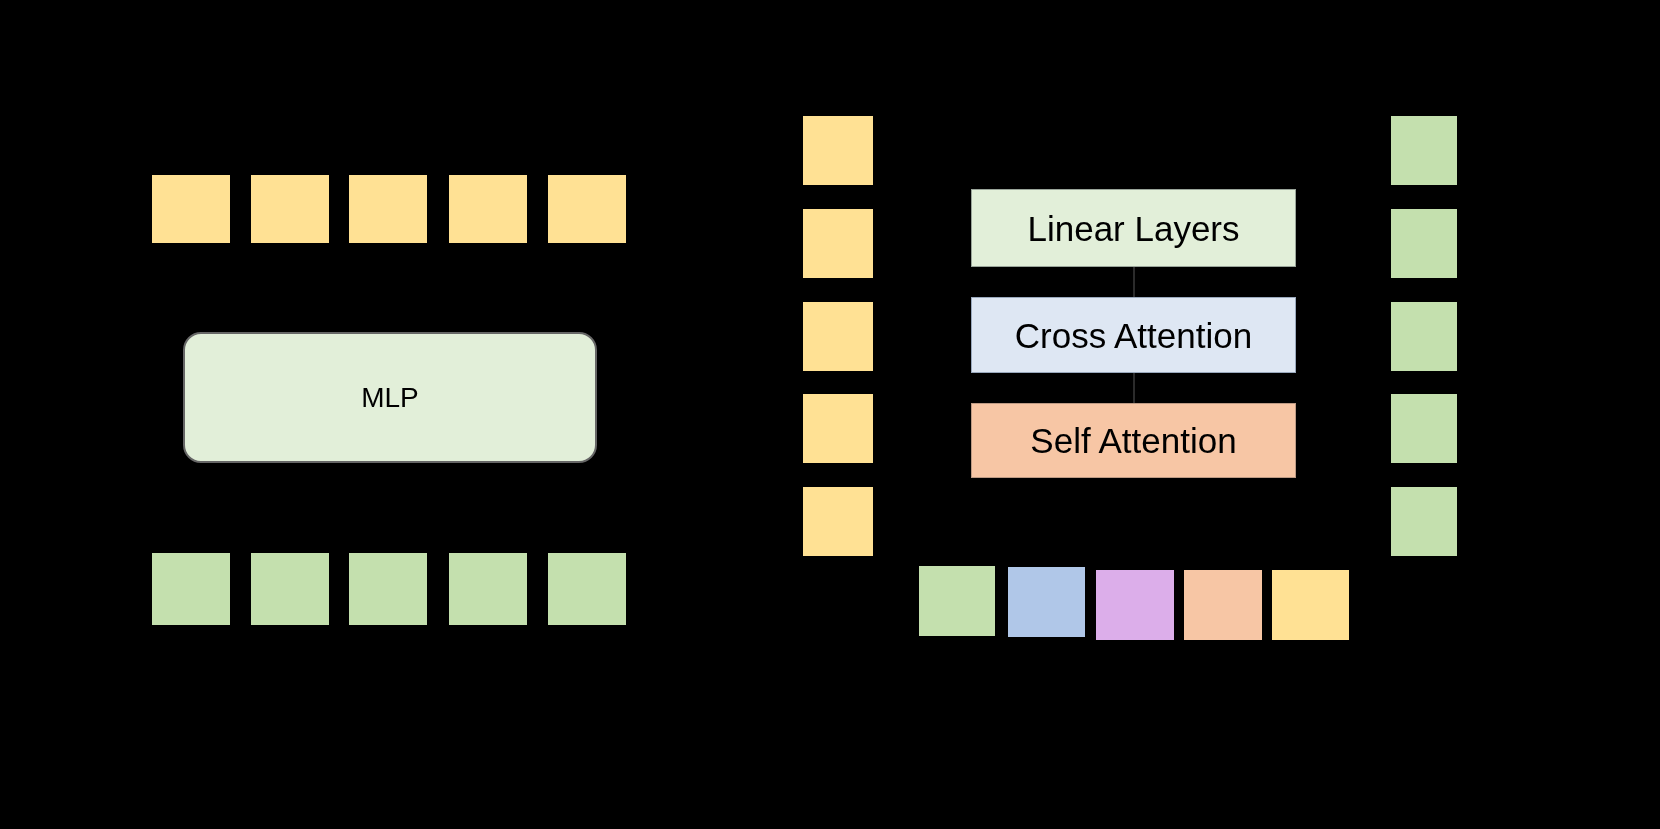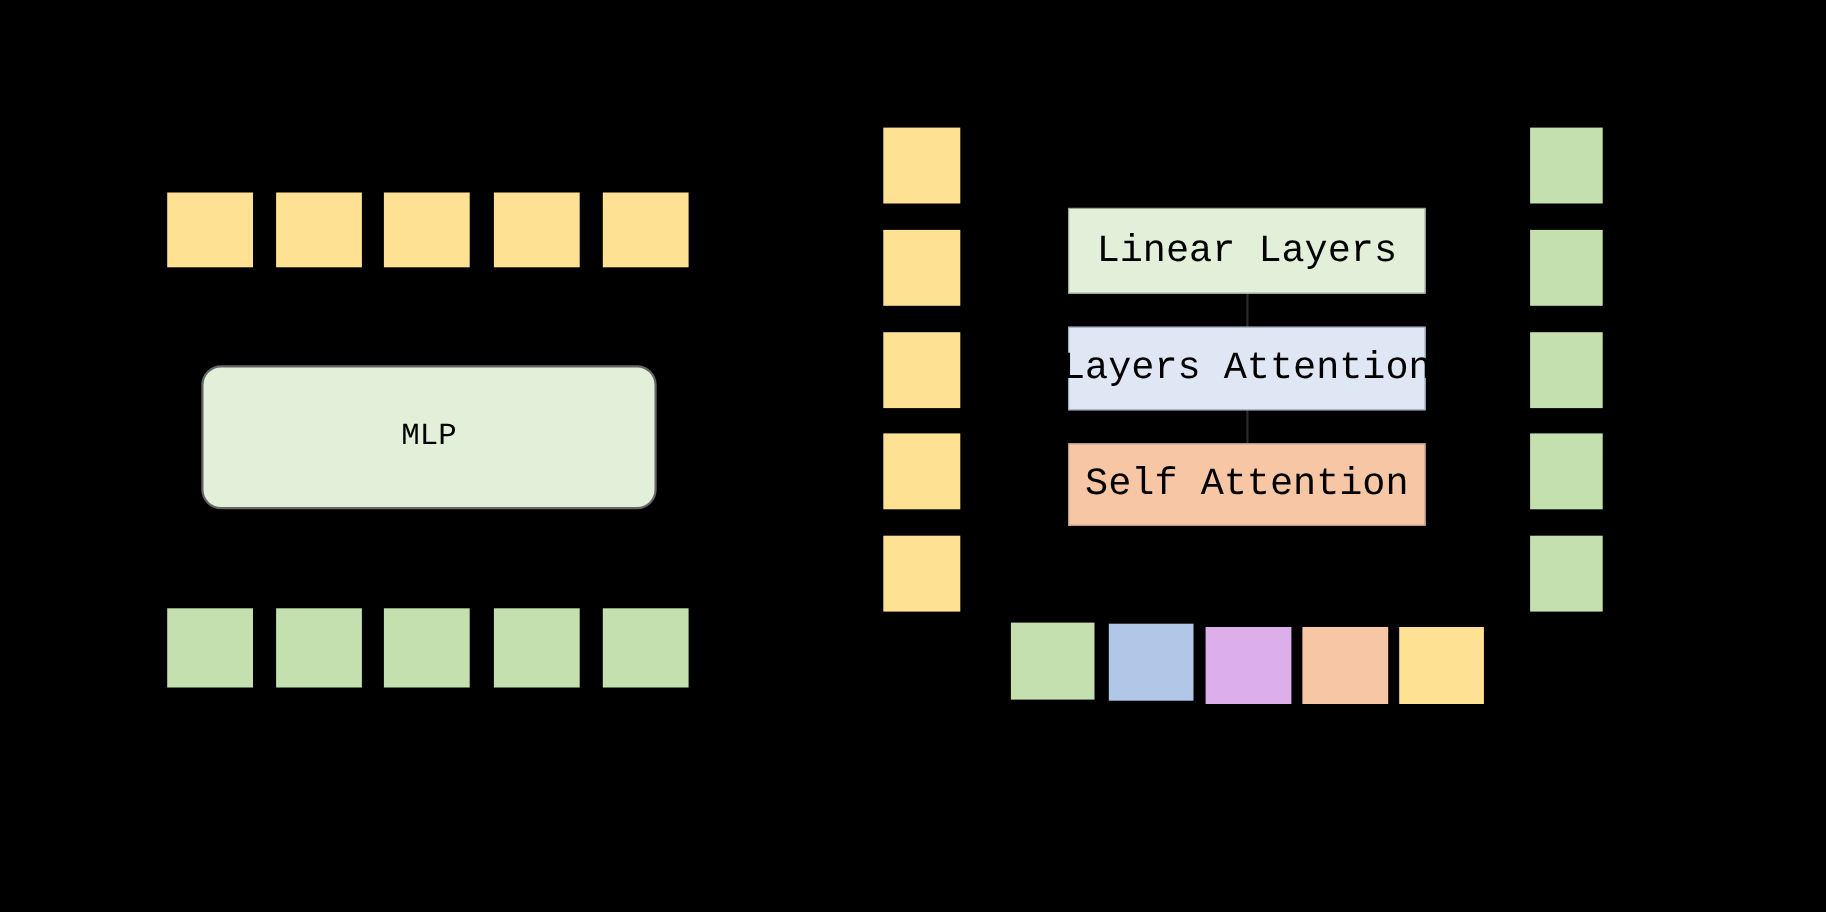--- a/index.html
+++ b/index.html
@@ -27,21 +27,20 @@
     box-sizing: border-box;
     display: flex;
     align-items: center;
     justify-content: center;
     color: #000000;
     white-space: nowrap;
   }
   .panel-label {
     display: block;
     line-height: 1;
-    font-family: Liberation Mono, monospace;
   }
   .mlp-box {
     position: absolute;
     box-sizing: border-box;
     border-radius: 18px;
     display: flex;
     align-items: center;
     justify-content: center;
     color: #000000;
   }
@@ -83,21 +82,21 @@
     <div class="sq" style="left: 803px; top: 487px; width: 70px; height: 69px; background: rgb(255, 225, 148);"></div>
 
     <div class="connector" style="left:1133px; top:266px; width:2px; height:32px;"></div>
     <div class="connector" style="left:1133px; top:372px; width:2px; height:32px;"></div>
 
     <div class="panel" style="left: 971px; top: 189px; width: 325px; height: 78px; font-size: 35px; background: rgb(226, 239, 217); border: 1px solid rgb(154, 165, 154);">
       <span class="panel-label">Linear Layers</span>
     </div>
 
     <div class="panel" style="left: 971px; top: 297px; width: 325px; height: 76px; font-size: 35px; background: rgb(222, 231, 243); border: 1px solid rgb(154, 169, 189);">
-      <span class="panel-label">Layers Attention</span>
+      <span class="panel-label">Cross Attention</span>
     </div>
 
     <div class="panel" style="left: 971px; top: 403px; width: 325px; height: 75px; font-size: 35px; background: rgb(247, 198, 165); border: 1px solid rgb(189, 154, 132);">
       <span class="panel-label">Self Attention</span>
     </div>
 
     <div class="sq" style="left: 1391px; top: 116px; width: 66px; height: 69px; background: rgb(196, 224, 174);"></div>
     <div class="sq" style="left: 1391px; top: 209px; width: 66px; height: 69px; background: rgb(196, 224, 174);"></div>
     <div class="sq" style="left: 1391px; top: 302px; width: 66px; height: 69px; background: rgb(196, 224, 174);"></div>
     <div class="sq" style="left: 1391px; top: 394px; width: 66px; height: 69px; background: rgb(196, 224, 174);"></div>

